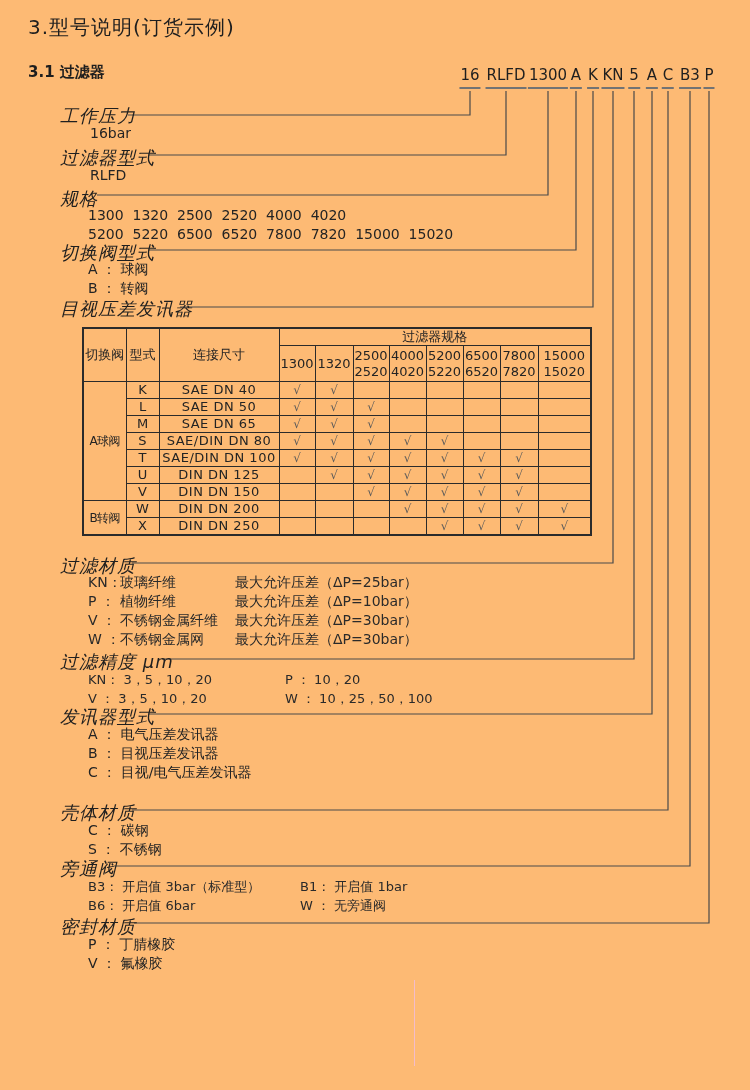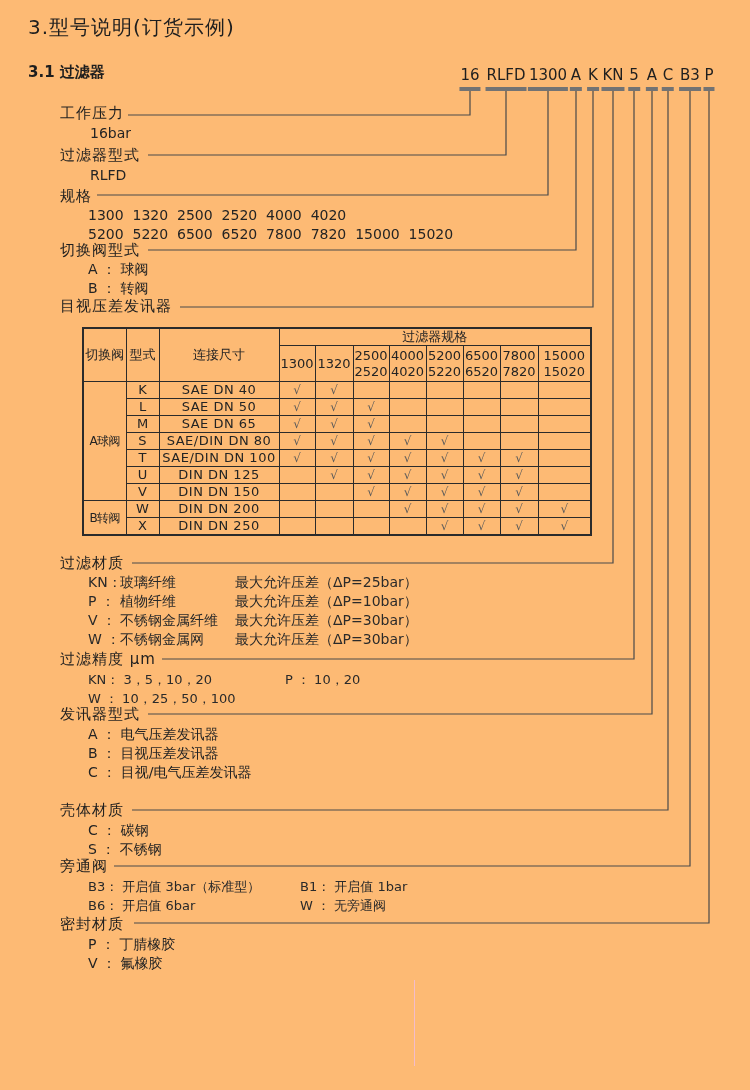--- a/index.html
+++ b/index.html
@@ -8,24 +8,24 @@
   .page { position:relative; width:750px; height:1090px; background:#fdba74; overflow:hidden; }
 
   .connectors { position:absolute; left:0; top:0; width:750px; height:1090px; pointer-events:none; }
   .connectors polyline { fill:none; stroke:#4a4a4a; stroke-width:1.2; }
 
   .doc-title { position:absolute; left:28px; top:14px; font-size:20px; font-weight:400; letter-spacing:1px; color:#1e1e1e; }
   .doc-subtitle { position:absolute; left:28px; top:63px; font-size:15px; color:#1e1e1e;font-weight:bold; }
 
   .model-code { position:absolute; left:0; top:66px; width:750px; height:26px; }
   .model-code .seg { position:absolute; top:0; transform:translateX(-50%); font-size:15px; color:#1f1f1f;
-                     padding:0 1px 3px 1px; border-bottom:4px solid #737373; white-space:nowrap; }
+                     padding:0 1px 3px 1px; border-bottom:2px solid #737373; white-space:nowrap; }
 
   .sec { position:absolute; left:60px; }
-  .sec-label { display:block; font-size:15px; color:#1f1f1f; letter-spacing:1px; white-space:pre; }
+  .sec-label { display:block; font-size:18px; color:#1f1f1f; letter-spacing:1px; white-space:pre;font-style:italic; }
   .sec-body { position:absolute; }
   .sec-line { display:block; height:19px; line-height:19px; font-size:14px; color:#242424; white-space:pre; }
 
   .fm-row { display:flex; height:19px; line-height:19px; font-size:14px; white-space:pre; }
   .fm-code { width:32px; }
   .fm-name { width:115px; }
   .fm-note { flex:1; }
 
   .two-col { display:flex; height:19px; line-height:19px; font-size:13px; white-space:pre; }
   .tc-left-197 { width:197px; }
@@ -329,20 +329,21 @@
 
   <div class="sec" style="top:650px">
     <span class="sec-label">过滤精度 μm</span>
   </div>
   <div class="sec-body" style="left:88px; top:670px">
     <div class="two-col">
       <span class="tc-left-197">KN： 3，5，10，20</span>
       <span>P ： 10，20</span>
     </div>
     <div class="two-col">
+      <span class="tc-left-197">V ： 3，5，10，20</span>
       <span>W ： 10，25，50，100</span>
     </div>
   </div>
 
   <div class="sec" style="top:705px">
     <span class="sec-label">发讯器型式</span>
   </div>
   <div class="sec-body" style="left:88px; top:725px">
     <span class="sec-line">A ： 电气压差发讯器</span>
     <span class="sec-line">B ： 目视压差发讯器</span>

